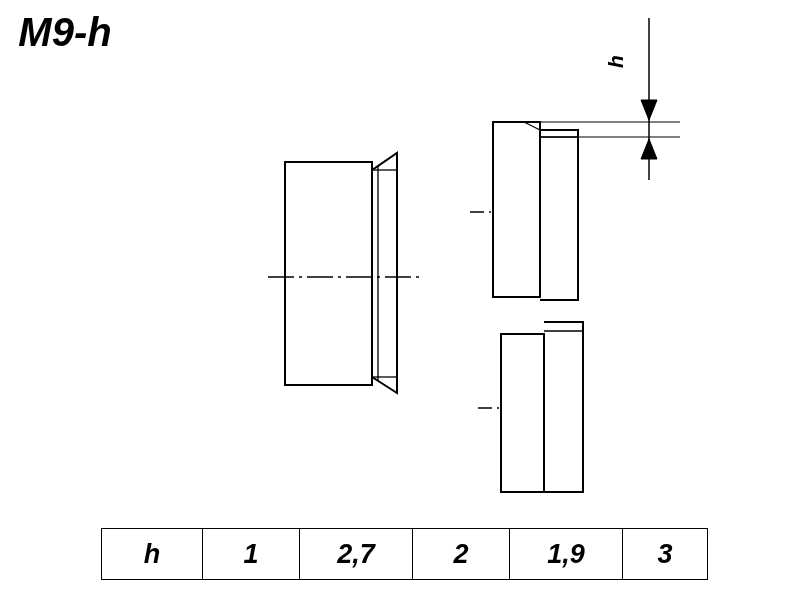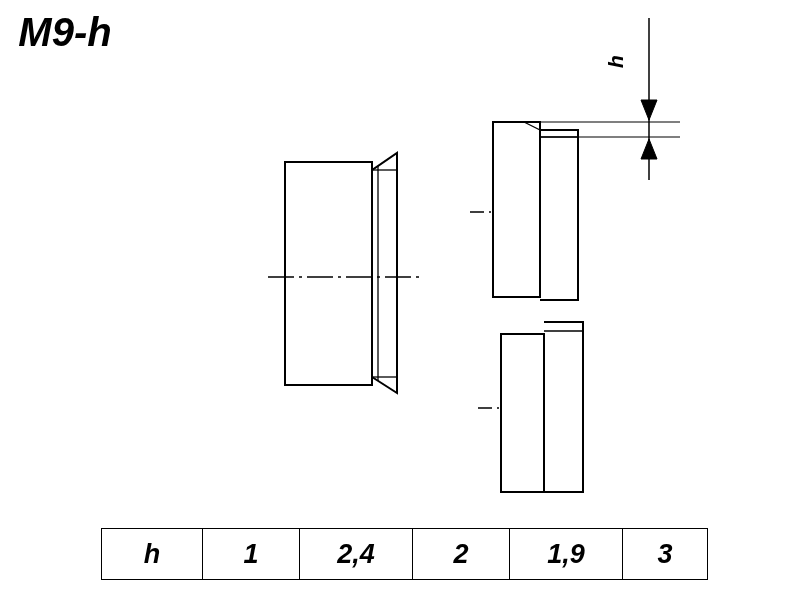--- a/index.html
+++ b/index.html
@@ -145,21 +145,21 @@
     </g>
 
   </svg>
 
   <div class="table-wrap">
     <table class="vals">
       <tbody>
         <tr>
           <td class="c0">h</td>
           <td class="c1">1</td>
-          <td class="c2">2,4</td>
+          <td class="c2">2,7</td>
           <td class="c3">2</td>
           <td class="c4">1,9</td>
           <td class="c5">3</td>
         </tr>
       </tbody>
     </table>
   </div>
 
 </div>
 

